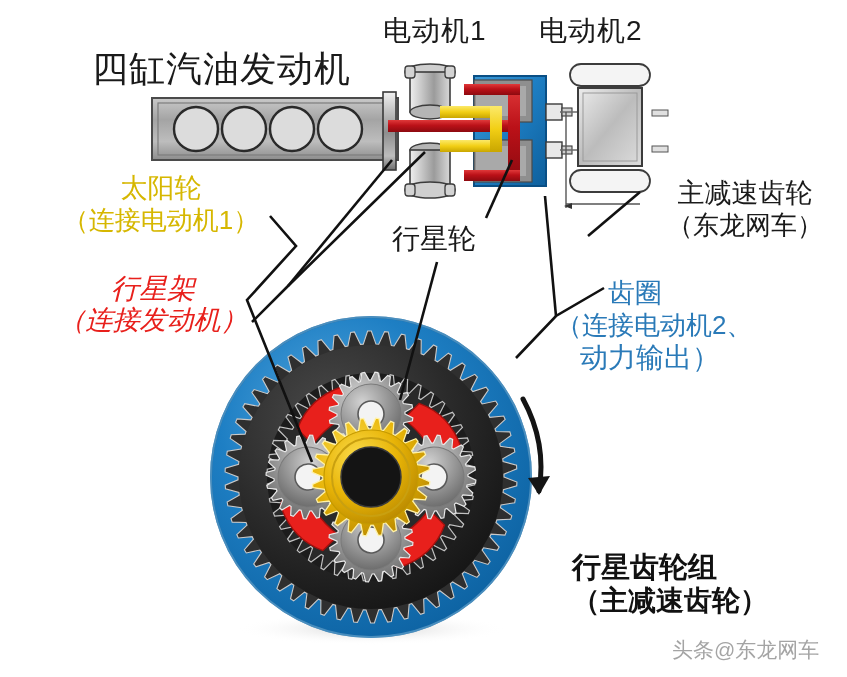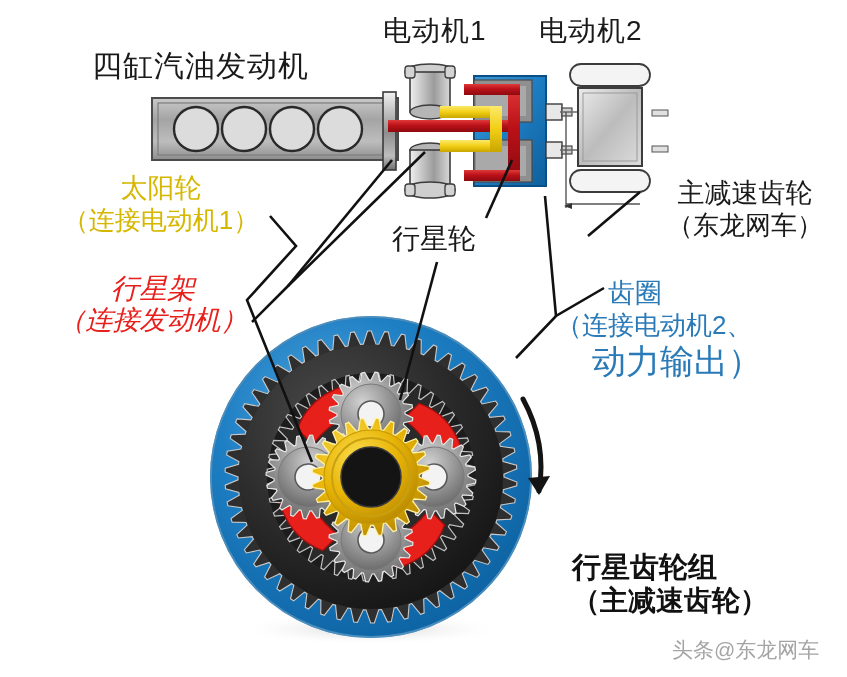--- a/index.html
+++ b/index.html
@@ -5,39 +5,39 @@
 <style>
   html,body{margin:0;padding:0;background:#ffffff;}
   body{
     font-family:"Liberation Sans","DejaVu Sans",sans-serif;
     width:847px;height:677px;overflow:hidden;position:relative;
   }
   #stage{position:relative;width:847px;height:677px;background:#fff;}
 
   .lbl{position:absolute;white-space:nowrap;line-height:1.18;}
 
-  .lbl-engine   {left:92px;  top:48px;  font-size:30px; color:#1a1a1a; letter-spacing:1px;}
+  .lbl-engine   {left:92px;  top:48px;  font-size:36px; color:#1a1a1a; letter-spacing:1px;}
   .lbl-motor1   {left:383px; top:14px;  font-size:28px; color:#1a1a1a; letter-spacing:1px;}
   .lbl-motor2   {left:539px; top:14px;  font-size:28px; color:#1a1a1a; letter-spacing:1px;}
 
   .lbl-sun      {left:36px;  top:173px; font-size:27px; color:#d6b700; text-align:center; width:250px;}
   .lbl-sun .l2  {font-size:26px;}
 
   .lbl-carrier  {left:28px;  top:272px; font-size:28px; color:#e8201c; text-align:center; width:250px;font-style:italic;}
   .lbl-carrier .l2{font-size:27px;}
 
   .lbl-planet   {left:392px; top:222px; font-size:28px; color:#1a1a1a;}
 
   .lbl-final    {left:650px; top:178px; font-size:27px; color:#1a1a1a; text-align:center; width:190px;}
   .lbl-final .l2{font-size:26px;}
 
   .lbl-ring     {left:556px; top:278px; font-size:27px; color:#2a7ab8; width:260px;}
   .lbl-ring .l1 {margin-left:52px;}
   .lbl-ring .l2 {font-size:26px;}
-  .lbl-ring .l3 {font-size:34px; margin-left:36px;}
+  .lbl-ring .l3 {font-size:28px; margin-left:24px;}
 
   .lbl-set      {left:572px; top:550px; font-size:29px; color:#111; font-weight:bold; text-align:left; width:260px;}
   .lbl-set .l2  {font-size:28px;}
 
   .watermark{
     position:absolute;left:672px;top:636px;font-size:21px;font-weight:normal;
     color:#6e6e6e;opacity:.62;letter-spacing:0px;
     text-shadow:1px 1px 0 #ffffff, -1px -1px 0 #ffffff;
   }
 

